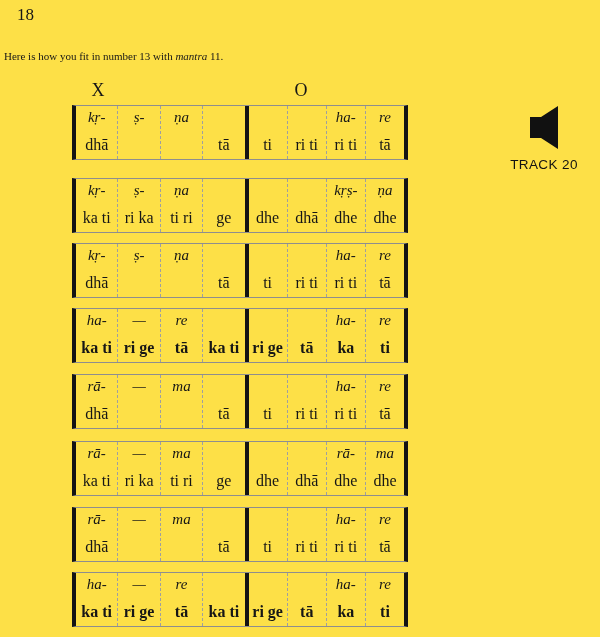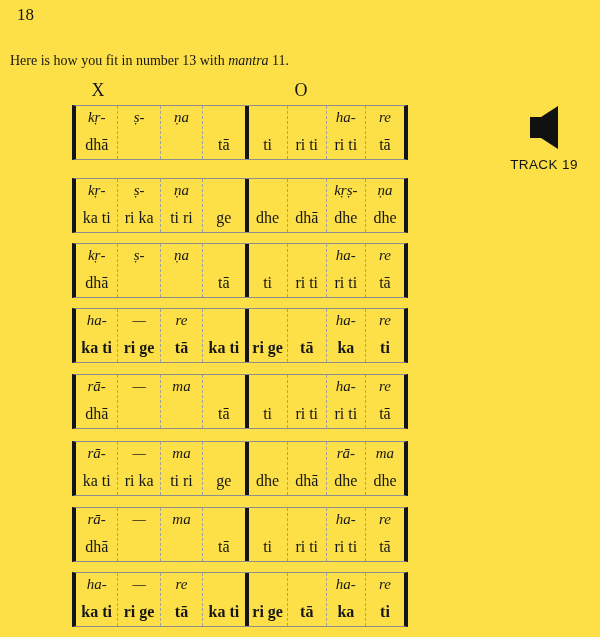--- a/index.html
+++ b/index.html
@@ -2,21 +2,21 @@
 <html><head>
 <meta charset="utf-8">
 <style>
   html,body { margin:0; padding:0; background:#ffffff; }
   #page {
     position:relative; width:600px; height:637px;
     background:#fde047; color:#161616; overflow:hidden;
     font-family:"Liberation Serif","DejaVu Serif",serif;
   }
   .pagenum { position:absolute; left:17px; top:5px; font-size:17px; }
-  .intro   { position:absolute; left:10px; top:39px; font-size:14px; white-space:nowrap; }
+  .intro   { position:absolute; left:4px; top:39px; font-size:11px; white-space:nowrap; }
   .intro i { font-style:italic; }
   .beat-label { position:absolute; top:80px; font-size:18px; text-align:center; }
   .beat-label.x { left:72px;  width:52px; }
   .beat-label.o { left:277px; width:48px; }
   .row {
     position:absolute; left:72px; width:336px; height:55px;
     display:flex; box-sizing:border-box;
     border-top:1px solid #8e8e8e; border-bottom:1px solid #8e8e8e;
     border-left:4px solid #141414; border-right:4px solid #141414;justify-content:center;
   }
@@ -322,16 +322,16 @@
           <span class="syll-top">re</span>
           <span class="syll-bottom">ti</span>
         </div>
       </div>
     </div>
 
   <div class="track">
     <svg viewBox="0 0 28 43" aria-hidden="true">
       <polygon points="28,0 28,43 11,32 0,32 0,11 11,11" fill="#111"></polygon>
     </svg>
-    <div class="track-label">TRACK 19</div>
+    <div class="track-label">TRACK 20</div>
   </div>
 
 </div>
 
 </body></html>

